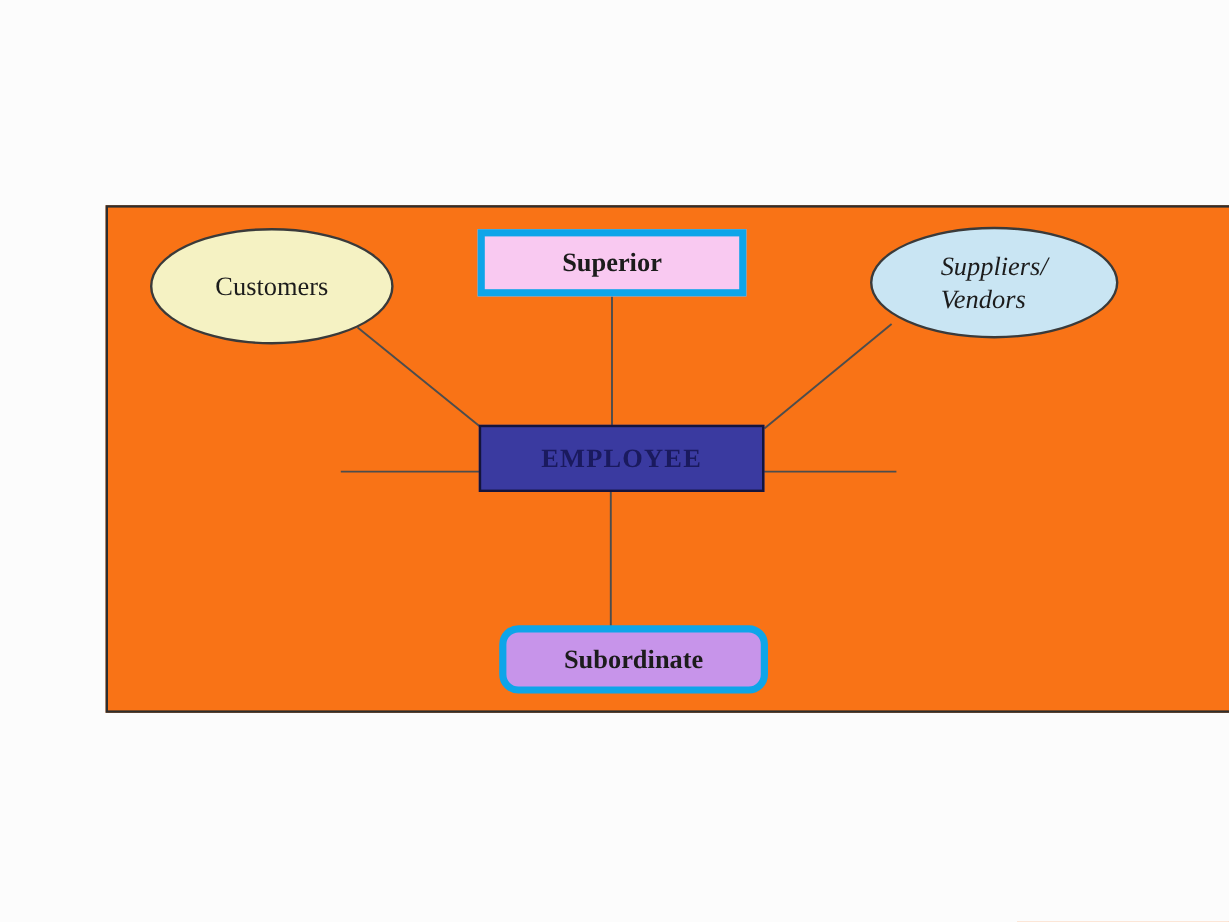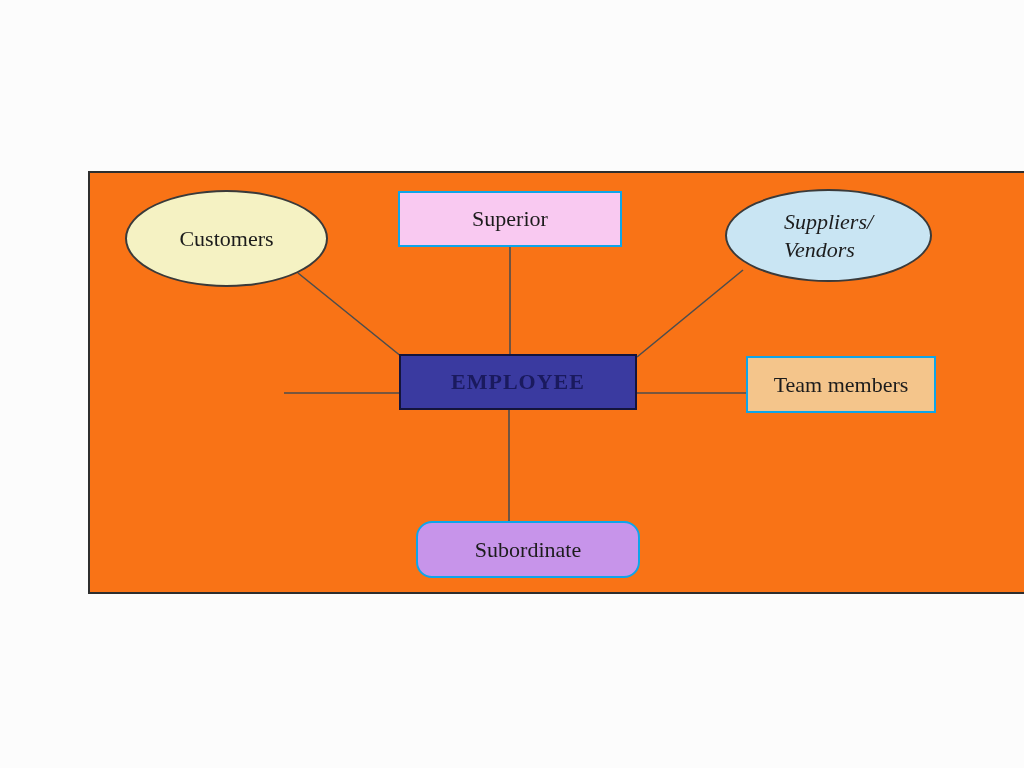--- a/index.html
+++ b/index.html
@@ -24,21 +24,21 @@
   }
   .node {
     position: absolute;
     display: flex;
     align-items: center;
     justify-content: center;
     font-size: 22px;
     color: #1c1c1c;
     text-align: center;
   }
-  .rect { border: 2px solid #0ea5e9; }
+  .rect { border: 6px solid #0ea5e9; font-weight: bold; }
   .ellipse { border: 2px solid #3a3a3a; border-radius: 50%; }
 
   .node-customers   { left: 35px;  top: 17px;  width: 203px; height: 97px; }
   .node-superior    { left: 308px; top: 18px;  width: 224px; height: 56px; }
   .node-suppliers   { left: 635px; top: 16px;  width: 207px; height: 93px; }
   .node-peers       { left: 14px;  top: 183px; width: 181px; height: 58px; }
   .node-employee    { left: 309px; top: 181px; width: 238px; height: 56px;
                       border: 2px solid #14143c;
                       font-weight: bold; letter-spacing: 1px; }
   .node-team        { left: 656px; top: 183px; width: 190px; height: 57px; }
@@ -75,21 +75,18 @@
       <span style="display:block">Suppliers/</span>
       <span style="display:block">Vendors</span>
     </span>
   </div>
 
 
   <div class="node rect node-employee" style="background-color: rgb(58, 58, 160); color: rgb(26, 26, 94);">
     <span>EMPLOYEE</span>
   </div>
 
-  <div class="node rect node-team" style="background-color: rgb(244, 197, 139);">
-    <span>Team members</span>
-  </div>
 
   <div class="node rect node-subordinate" style="background-color: rgb(199, 148, 234);">
     <span>Subordinate</span>
   </div>
 
 </div>
 
 </body></html>

